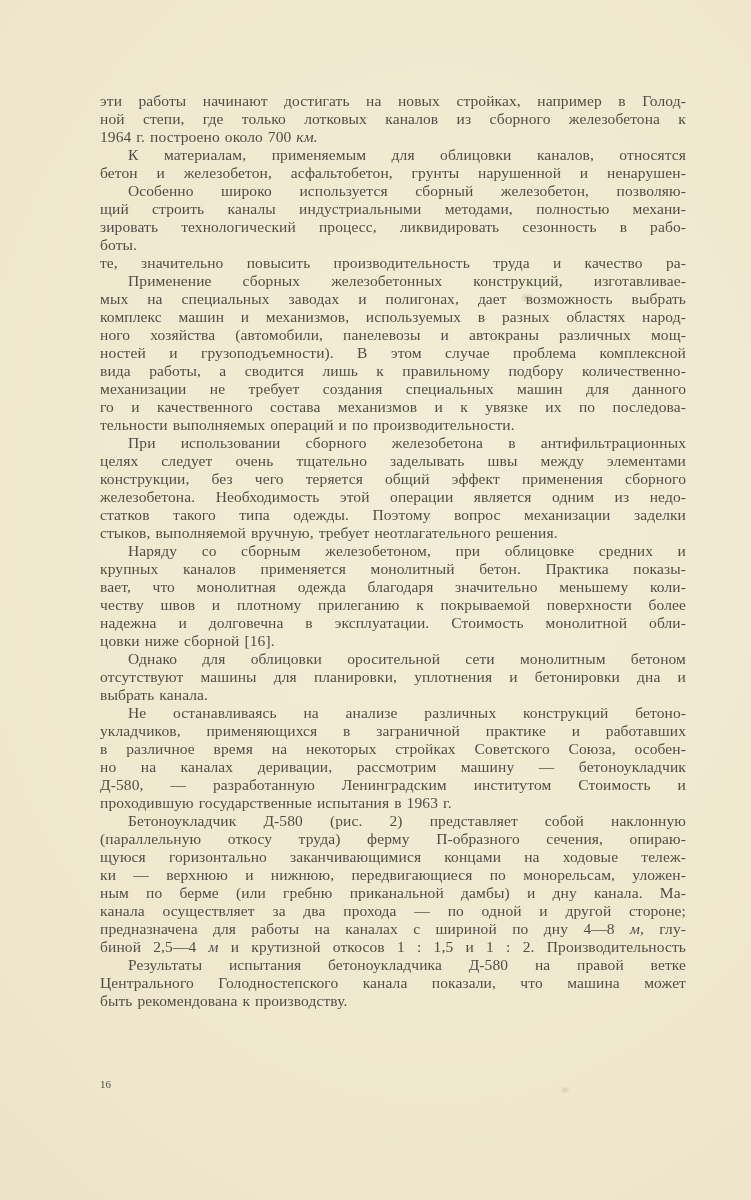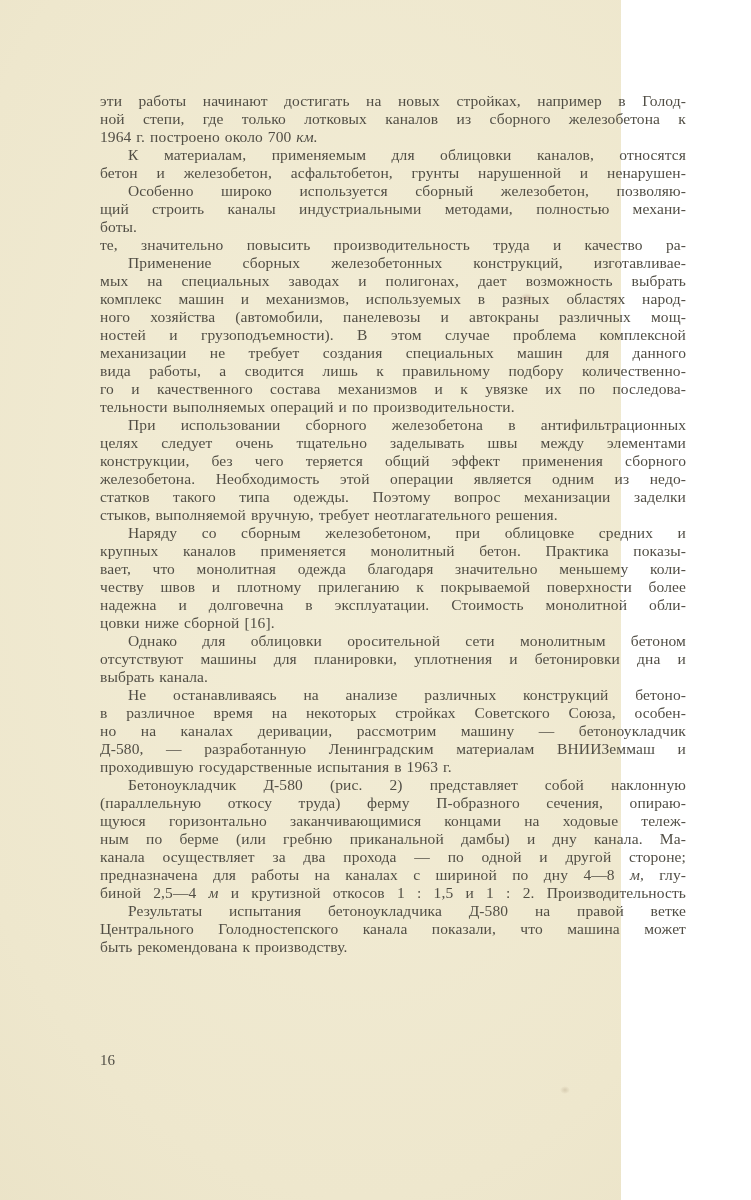--- a/index.html
+++ b/index.html
@@ -4,21 +4,21 @@
 <style>
   html, body {
     margin: 0;
     padding: 0;
     width: 751px;
     height: 1200px;
     overflow: hidden;
   }
   .page {
     position: relative;
-    width: 621px;
+    width: 751px;
     height: 1200px;
     background:
       radial-gradient(130% 105% at 58% 42%,
         rgba(243,238,216,0.9) 0%,
         rgba(238,231,205,0.95) 55%,
         rgba(230,221,191,1) 100%),
       #eee7cd;
     font-family: "Liberation Serif", "DejaVu Serif", serif;
   }
   .text-block {
@@ -38,22 +38,22 @@
     white-space: normal;
     overflow: hidden;
     height: 18px;
   }
   .para .line.last { text-align-last: left; }
   .para .line.indent { text-indent: 28px; }
   .para .line i { font-style: italic; }
   .page-number {
     position: absolute;
     left: 100px;
-    top: 1051px;
-    font-size: 15px;
+    top: 1075px;
+    font-size: 11px;
     line-height: 18px;
   }
   .stain {
     position: absolute;
     border-radius: 50%;
     pointer-events: none;
   }
   .stain-1 {
     left: 520px; top: 293px; width: 14px; height: 10px;
     background: radial-gradient(closest-side, rgba(150,110,95,0.35), rgba(150,110,95,0));
@@ -73,31 +73,32 @@
         <div class="line">ной степи, где только лотковых каналов из сборного железобетона к</div>
         <div class="line last">1964 г. построено около 700 <i>км.</i></div>
       </div>
       <div class="para">
         <div class="line indent">К материалам, применяемым для облицовки каналов, относятся</div>
         <div class="line">бетон и железобетон, асфальтобетон, грунты нарушенной и ненарушен-</div>
       </div>
       <div class="para">
         <div class="line indent">Особенно широко используется сборный железобетон, позволяю-</div>
         <div class="line">щий строить каналы индустриальными методами, полностью механи-</div>
+        <div class="line">зировать технологический процесс, ликвидировать сезонность в рабо-</div>
         <div class="line last">боты.</div>
         <div class="line">те, значительно повысить производительность труда и качество ра-</div>
       </div>
       <div class="para">
         <div class="line indent">Применение сборных железобетонных конструкций, изготавливае-</div>
         <div class="line">мых на специальных заводах и полигонах, дает возможность выбрать</div>
         <div class="line">комплекс машин и механизмов, используемых в разных областях народ-</div>
         <div class="line">ного хозяйства (автомобили, панелевозы и автокраны различных мощ-</div>
         <div class="line">ностей и грузоподъемности). В этом случае проблема комплексной</div>
+        <div class="line">вида работы, а сводится лишь к правильному подбору количественно-</div>
         <div class="line">механизации не требует создания специальных машин для данного</div>
-        <div class="line">вида работы, а сводится лишь к правильному подбору количественно-</div>
         <div class="line">го и качественного состава механизмов и к увязке их по последова-</div>
         <div class="line last">тельности выполняемых операций и по производительности.</div>
       </div>
       <div class="para">
         <div class="line indent">При использовании сборного железобетона в антифильтрационных</div>
         <div class="line">целях следует очень тщательно заделывать швы между элементами</div>
         <div class="line">конструкции, без чего теряется общий эффект применения сборного</div>
         <div class="line">железобетона. Необходимость этой операции является одним из недо-</div>
         <div class="line">статков такого типа одежды. Поэтому вопрос механизации заделки</div>
         <div class="line last">стыков, выполняемой вручную, требует неотлагательного решения.</div>
@@ -110,29 +111,31 @@
         <div class="line">надежна и долговечна в эксплуатации. Стоимость монолитной обли-</div>
         <div class="line last">цовки ниже сборной [16].</div>
       </div>
       <div class="para">
         <div class="line indent">Однако для облицовки оросительной сети монолитным бетоном</div>
         <div class="line">отсутствуют машины для планировки, уплотнения и бетонировки дна и</div>
         <div class="line last">выбрать канала.</div>
       </div>
       <div class="para">
         <div class="line indent">Не останавливаясь на анализе различных конструкций бетоно-</div>
+        <div class="line">укладчиков, применяющихся в заграничной практике и работавших</div>
         <div class="line">в различное время на некоторых стройках Советского Союза, особен-</div>
         <div class="line">но на каналах деривации, рассмотрим машину — бетоноукладчик</div>
-        <div class="line">Д-580, — разработанную Ленинградским материалам ВНИИЗеммаш и</div>
+        <div class="line">Д-580, — разработанную Ленинградским институтом Стоимость и</div>
         <div class="line last">проходившую государственные испытания в 1963 г.</div>
       </div>
       <div class="para">
         <div class="line indent">Бетоноукладчик Д-580 (рис. 2) представляет собой наклонную</div>
         <div class="line">(параллельную откосу труда) ферму П-образного сечения, опираю-</div>
         <div class="line">щуюся горизонтально заканчивающимися концами на ходовые тележ-</div>
+        <div class="line">ки — верхнюю и нижнюю, передвигающиеся по монорельсам, уложен-</div>
         <div class="line">ным по берме (или гребню приканальной дамбы) и дну канала. Ма-</div>
         <div class="line">канала осуществляет за два прохода — по одной и другой стороне;</div>
         <div class="line">предназначена для работы на каналах с шириной по дну 4—8 <i>м,</i> глу-</div>
         <div class="line">биной 2,5—4 <i>м</i> и крутизной откосов 1 : 1,5 и 1 : 2. Производительность</div>
       </div>
       <div class="para">
         <div class="line indent">Результаты испытания бетоноукладчика Д-580 на правой ветке</div>
         <div class="line">Центрального Голодностепского канала показали, что машина может</div>
         <div class="line last">быть рекомендована к производству.</div>
       </div>

